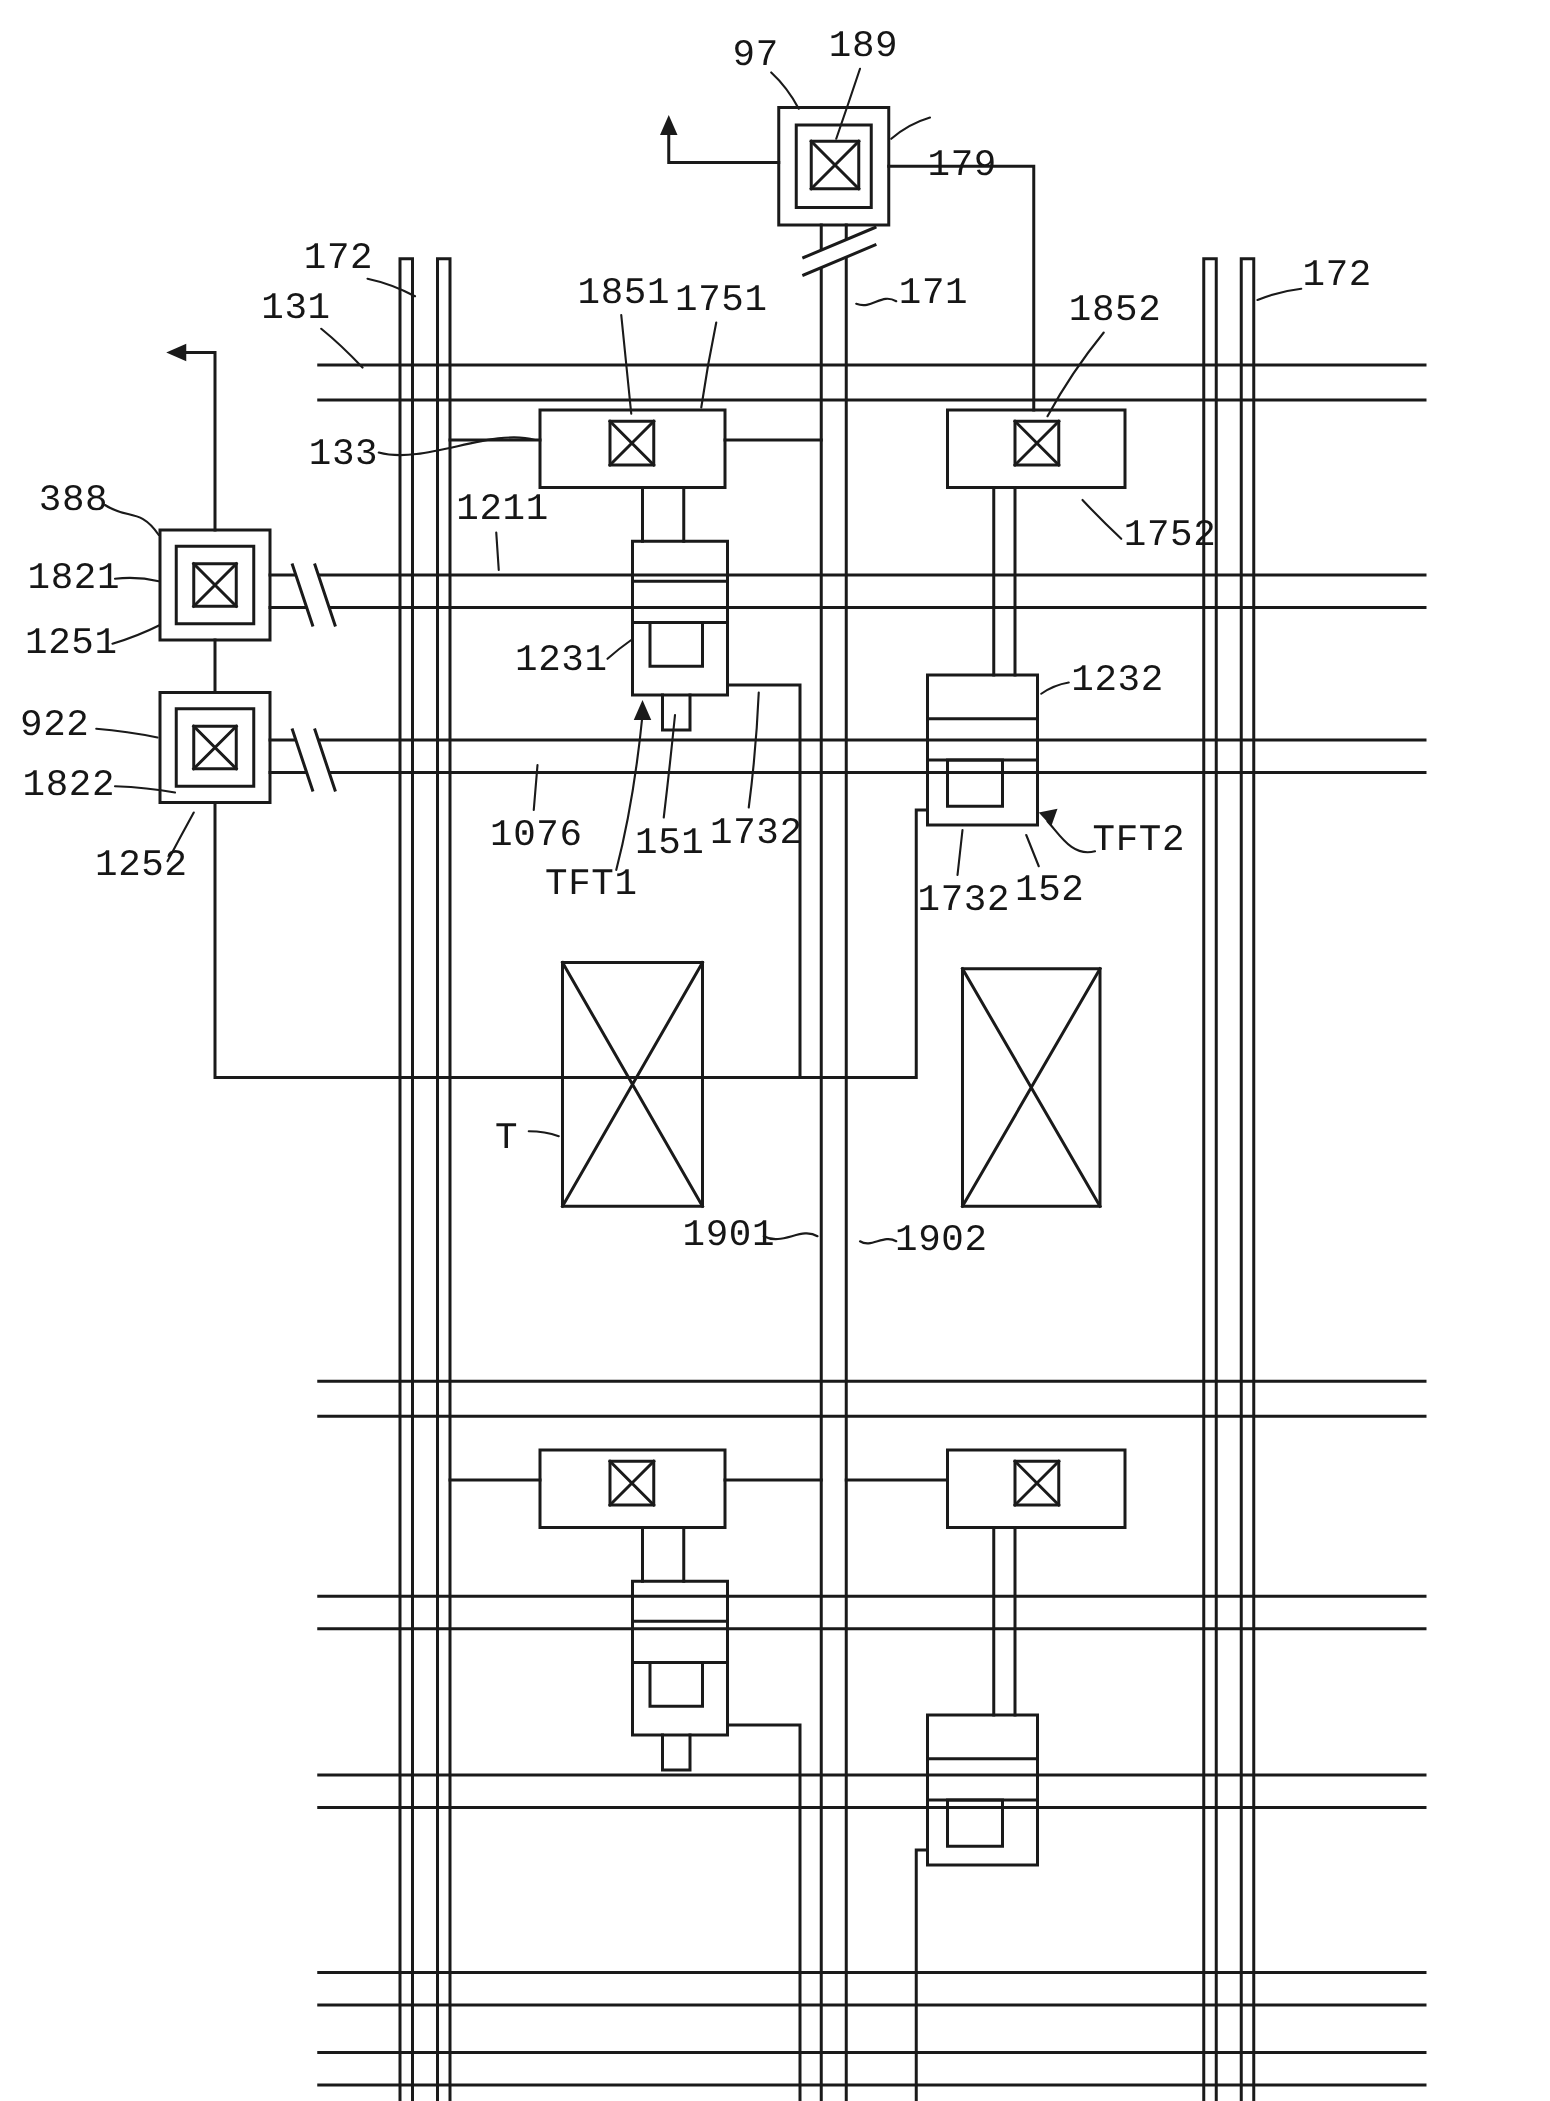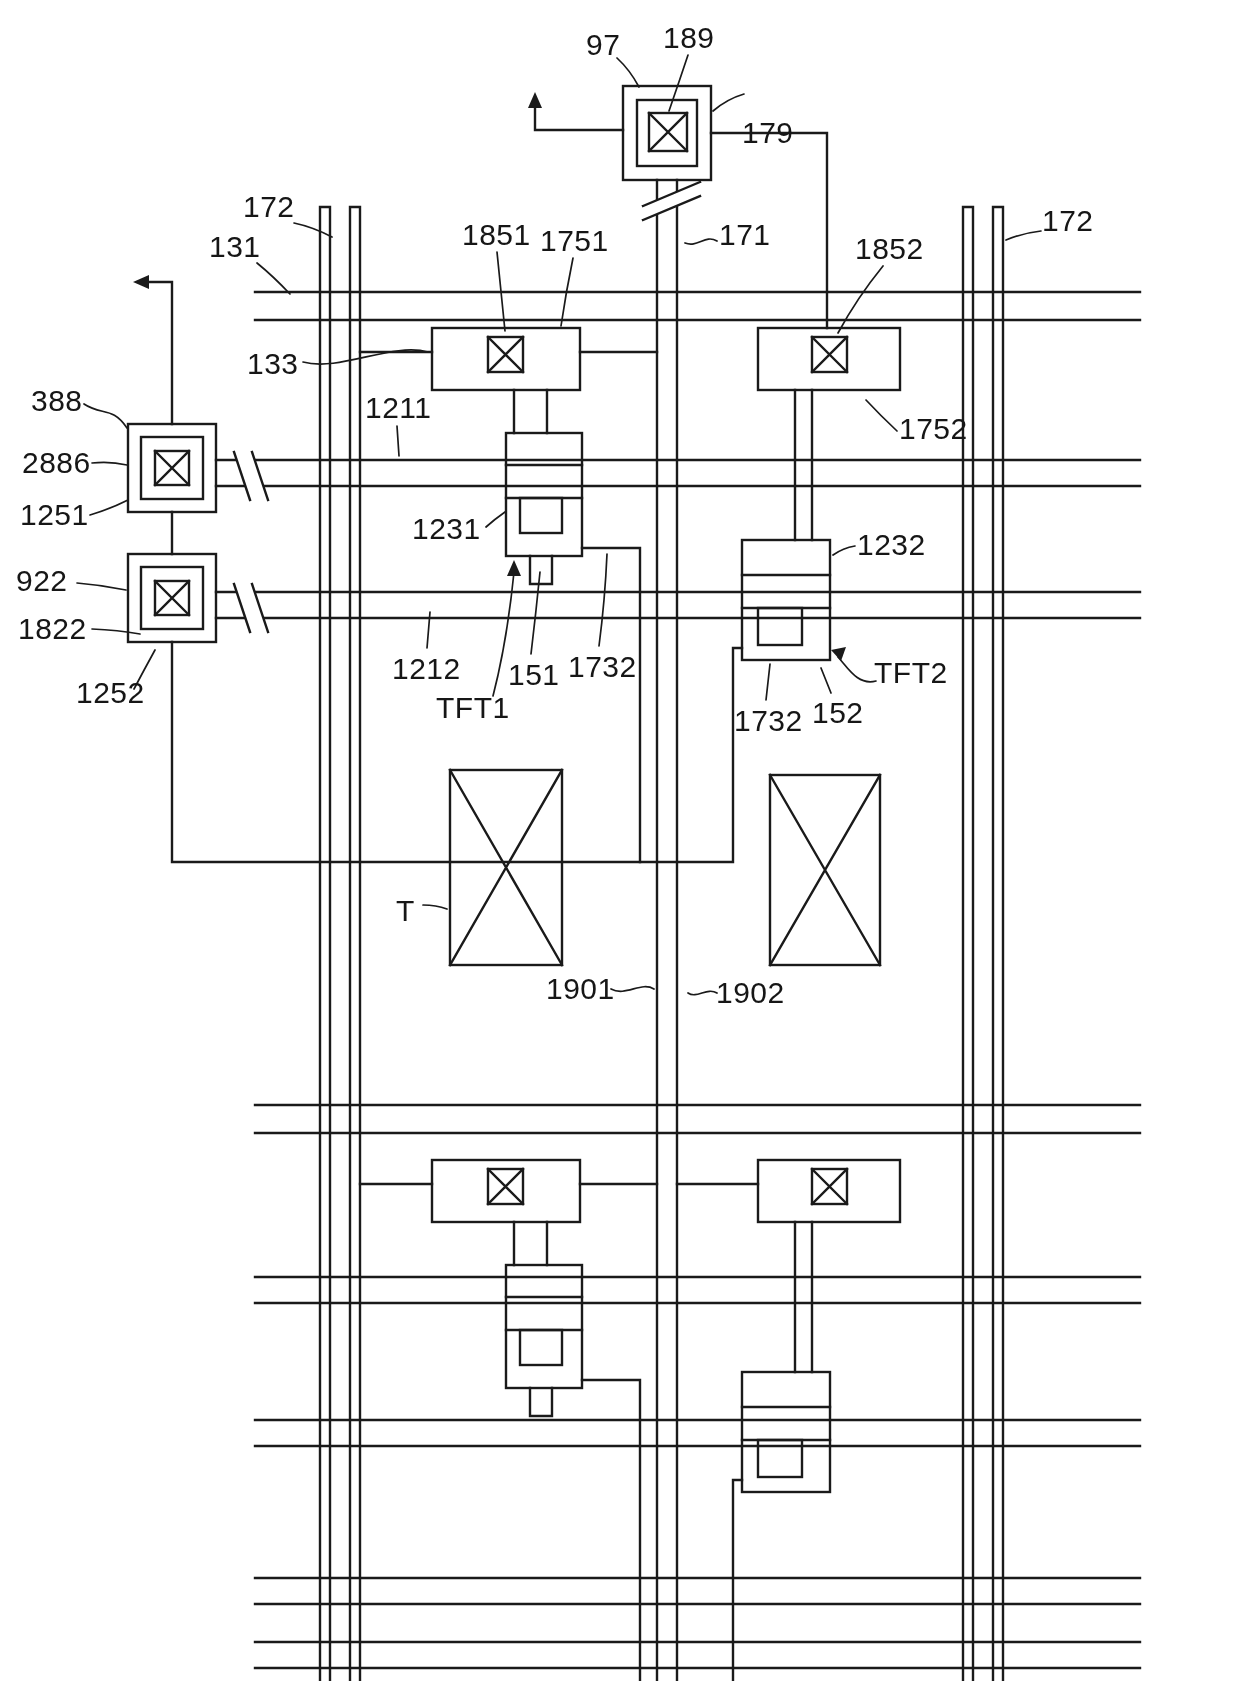--- a/index.html
+++ b/index.html
@@ -6,21 +6,21 @@
     margin: 0;
     padding: 0;
     background: #ffffff;
   }
   .stage {
     position: relative;
     width: 1240px;
     height: 1681px;
     background: #ffffff;
     overflow: hidden;
-    font-family: Liberation Sans, sans-serif;
+    font-family: Liberation Mono, monospace;
   }
   .art {
     position: absolute;
     inset: 0;
     color: #1a1a1a;
   }
   .art path, .art rect {
     fill: none;
     stroke: currentColor;
     stroke-width: 2.4;
@@ -211,28 +211,28 @@
       <span class="ref-label" style="left: 209px; top: 230px;">131</span>
       <span class="ref-label" style="left: 462px; top: 218px;">1851</span>
       <span class="ref-label" style="left: 540px; top: 224px;">1751</span>
       <span class="ref-label" style="left: 719px; top: 218px;">171</span>
       <span class="ref-label" style="left: 855px; top: 232px;">1852</span>
       <span class="ref-label" style="left: 1042px; top: 204px;">172</span>
       <span class="ref-label" style="left: 247px; top: 347px;">133</span>
       <span class="ref-label" style="left: 365px; top: 391px;">1211</span>
       <span class="ref-label" style="left: 899px; top: 412px;">1752</span>
       <span class="ref-label" style="left: 31px; top: 384px;">388</span>
-      <span class="ref-label" style="left: 22px; top: 446px;">2886</span>
+      <span class="ref-label" style="left: 22px; top: 446px;">1821</span>
       <span class="ref-label" style="left: 20px; top: 498px;">1251</span>
       <span class="ref-label" style="left: 412px; top: 512px;">1231</span>
       <span class="ref-label" style="left: 857px; top: 528px;">1232</span>
       <span class="ref-label" style="left: 16px; top: 564px;">922</span>
       <span class="ref-label" style="left: 18px; top: 612px;">1822</span>
       <span class="ref-label" style="left: 76px; top: 676px;">1252</span>
-      <span class="ref-label" style="left: 392px; top: 652px;">1212</span>
+      <span class="ref-label" style="left: 392px; top: 652px;">1076</span>
       <span class="ref-label" style="left: 508px; top: 658px;">151</span>
       <span class="ref-label" style="left: 568px; top: 650px;">1732</span>
       <span class="ref-label" style="left: 436px; top: 672px; margin-top: 19px;">TFT1</span>
       <span class="ref-label" style="left: 734px; top: 704px;">1732</span>
       <span class="ref-label" style="left: 812px; top: 696px;">152</span>
       <span class="ref-label" style="left: 874px; top: 656px;">TFT2</span>
       <span class="ref-label" style="left: 396px; top: 894px;">T</span>
       <span class="ref-label" style="left: 546px; top: 972px;">1901</span>
       <span class="ref-label" style="left: 716px; top: 976px;">1902</span>
     </div>

